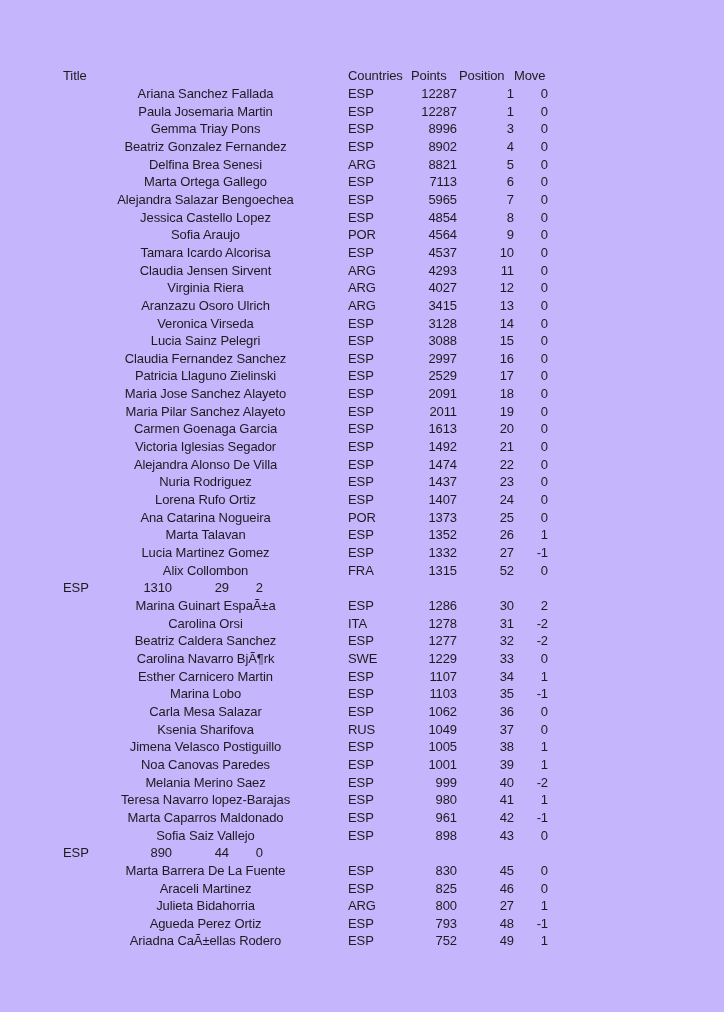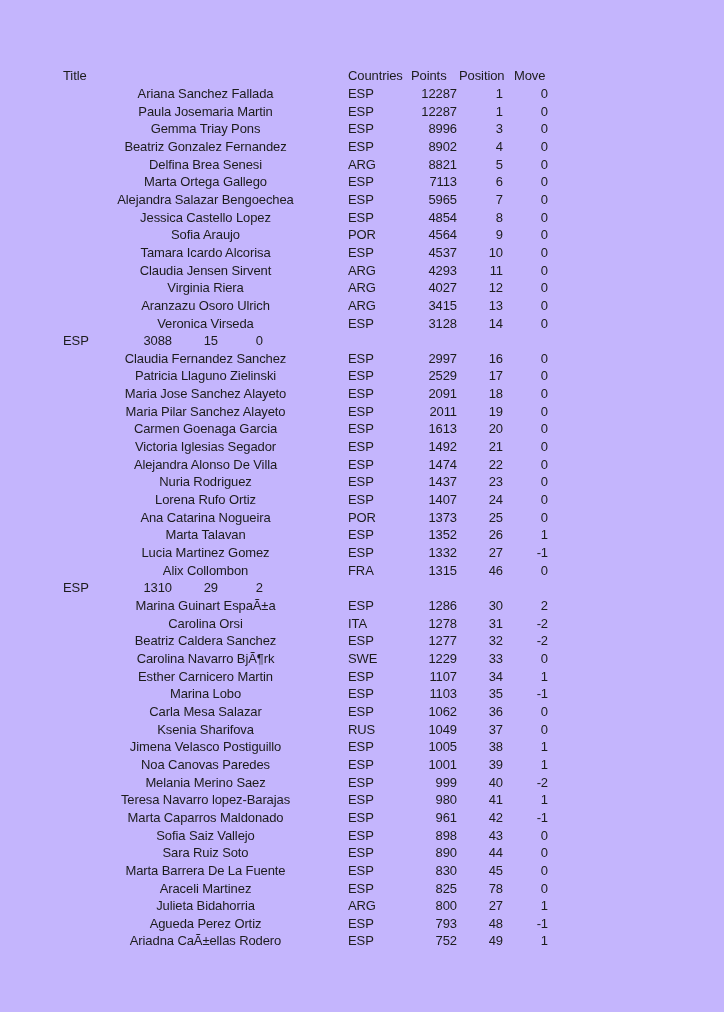--- a/index.html
+++ b/index.html
@@ -26,21 +26,21 @@
   .row {
     display: flex;
     height: 17.66px;
     align-items: center;
     white-space: nowrap;
   }
   .c { overflow: visible; }
   .c.title     { width: 285px; text-align: center; }
   .c.countries { width: 63px;  text-align: left; }
   .c.points    { width: 48px;  text-align: right; padding-right: 2px; box-sizing: border-box; }
-  .c.position  { width: 55px;  text-align: right; padding-right: 11px; box-sizing: border-box; }
+  .c.position  { width: 55px;  text-align: right; padding-right: 0; box-sizing: border-box; }
   .c.move      { width: 36px;  text-align: right; padding-right: 2px; box-sizing: border-box; }
   .row.header .c { text-align: left; }
 </style>
 </head>
 <body>
 
 <div class="page">
   <div class="sheet">
     <div class="row header">
       <div class="c title">Title</div>
@@ -142,20 +142,21 @@
           <div class="c move">0</div>
         </div>
         <div class="row">
           <div class="c title">Veronica Virseda</div>
           <div class="c countries">ESP</div>
           <div class="c points">3128</div>
           <div class="c position">14</div>
           <div class="c move">0</div>
         </div>
         <div class="row">
+          <div class="c title">Lucia Sainz Pelegri</div>
           <div class="c countries">ESP</div>
           <div class="c points">3088</div>
           <div class="c position">15</div>
           <div class="c move">0</div>
         </div>
         <div class="row">
           <div class="c title">Claudia Fernandez Sanchez</div>
           <div class="c countries">ESP</div>
           <div class="c points">2997</div>
           <div class="c position">16</div>
@@ -235,21 +236,21 @@
           <div class="c title">Lucia Martinez Gomez</div>
           <div class="c countries">ESP</div>
           <div class="c points">1332</div>
           <div class="c position">27</div>
           <div class="c move">-1</div>
         </div>
         <div class="row">
           <div class="c title">Alix Collombon</div>
           <div class="c countries">FRA</div>
           <div class="c points">1315</div>
-          <div class="c position">46</div>
+          <div class="c position">52</div>
           <div class="c move">0</div>
         </div>
         <div class="row">
           <div class="c countries">ESP</div>
           <div class="c points">1310</div>
           <div class="c position">29</div>
           <div class="c move">2</div>
         </div>
         <div class="row">
           <div class="c title">Marina Guinart EspaÃ±a</div>
@@ -343,38 +344,37 @@
           <div class="c move">-1</div>
         </div>
         <div class="row">
           <div class="c title">Sofia Saiz Vallejo</div>
           <div class="c countries">ESP</div>
           <div class="c points">898</div>
           <div class="c position">43</div>
           <div class="c move">0</div>
         </div>
         <div class="row">
-          <div class="c title">Sara Ruiz Soto</div>
           <div class="c countries">ESP</div>
           <div class="c points">890</div>
           <div class="c position">44</div>
           <div class="c move">0</div>
         </div>
         <div class="row">
           <div class="c title">Marta Barrera De La Fuente</div>
           <div class="c countries">ESP</div>
           <div class="c points">830</div>
           <div class="c position">45</div>
           <div class="c move">0</div>
         </div>
         <div class="row">
           <div class="c title">Araceli Martinez</div>
           <div class="c countries">ESP</div>
           <div class="c points">825</div>
-          <div class="c position">78</div>
+          <div class="c position">46</div>
           <div class="c move">0</div>
         </div>
         <div class="row">
           <div class="c title">Julieta Bidahorria</div>
           <div class="c countries">ARG</div>
           <div class="c points">800</div>
           <div class="c position">27</div>
           <div class="c move">1</div>
         </div>
         <div class="row">

